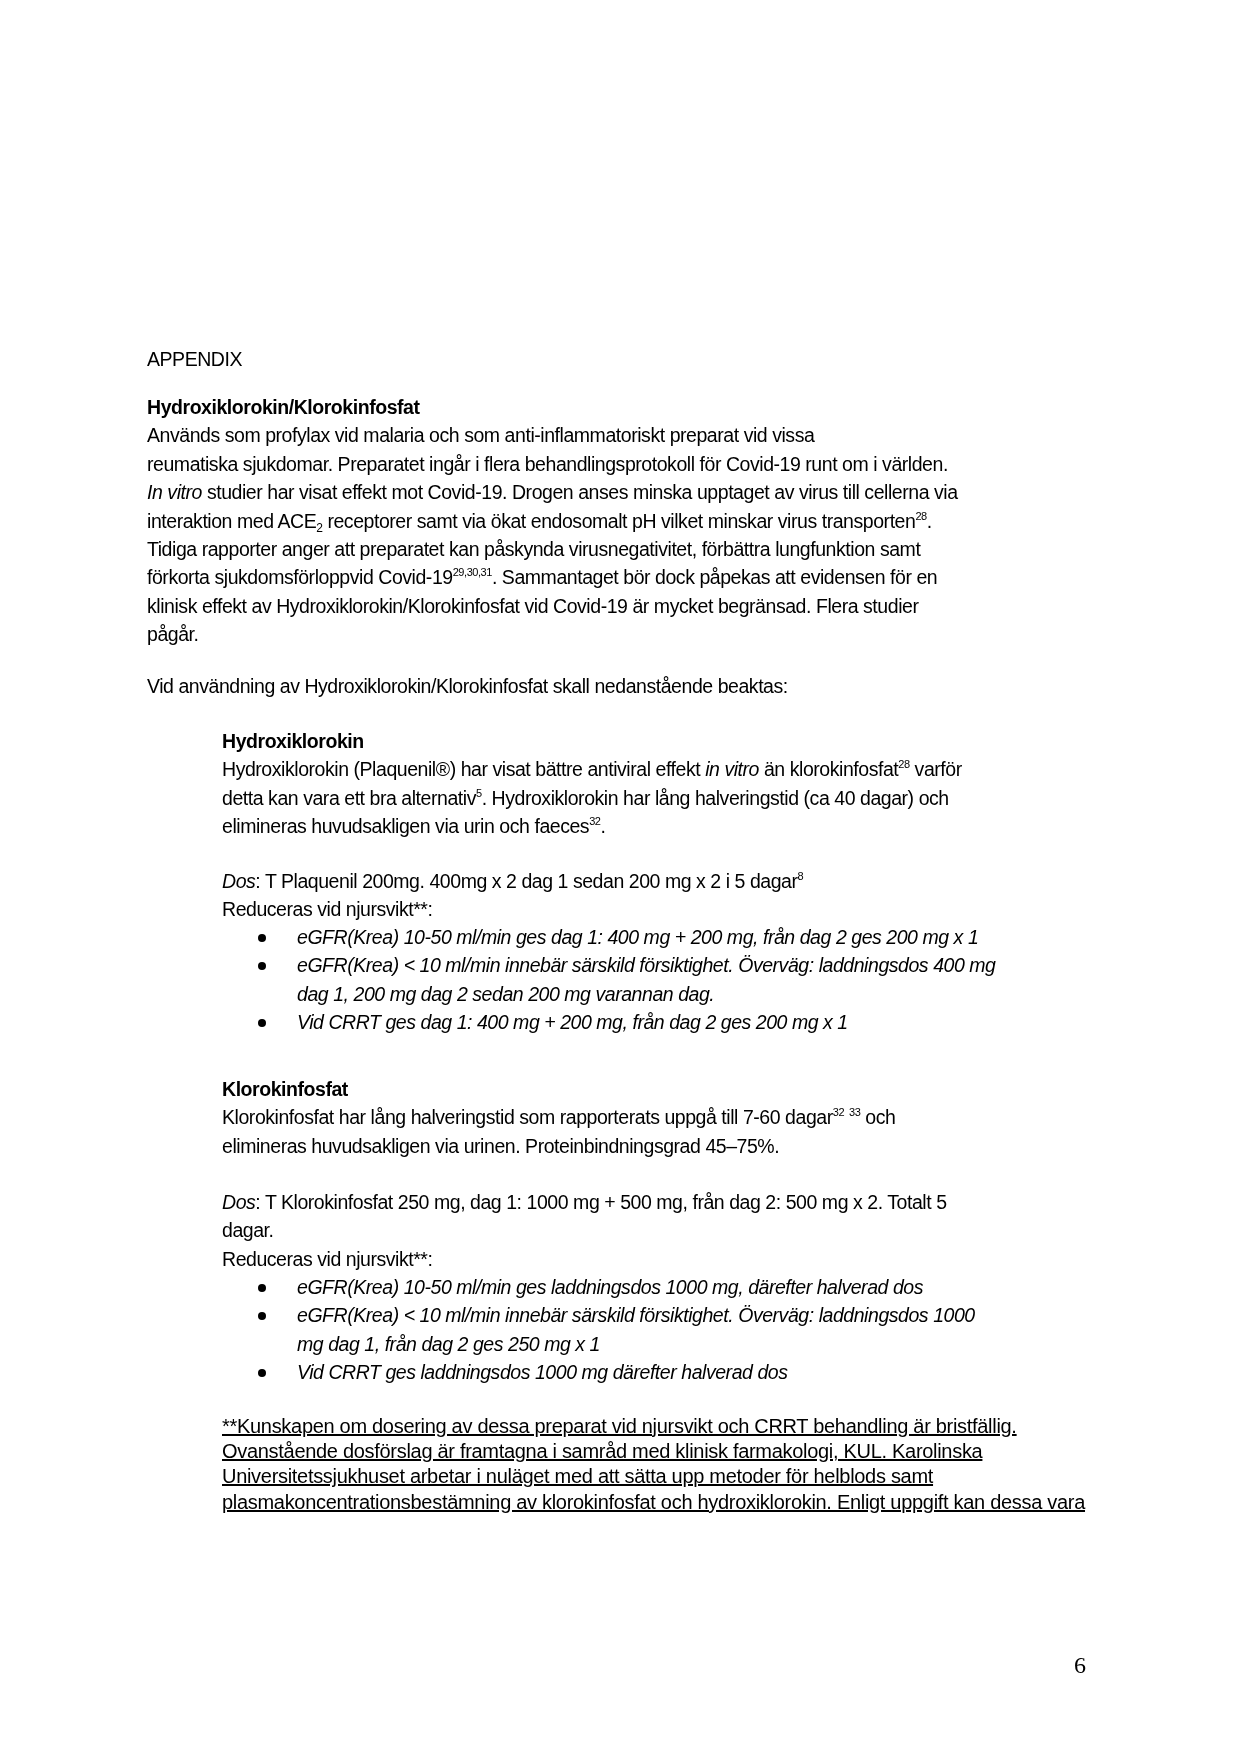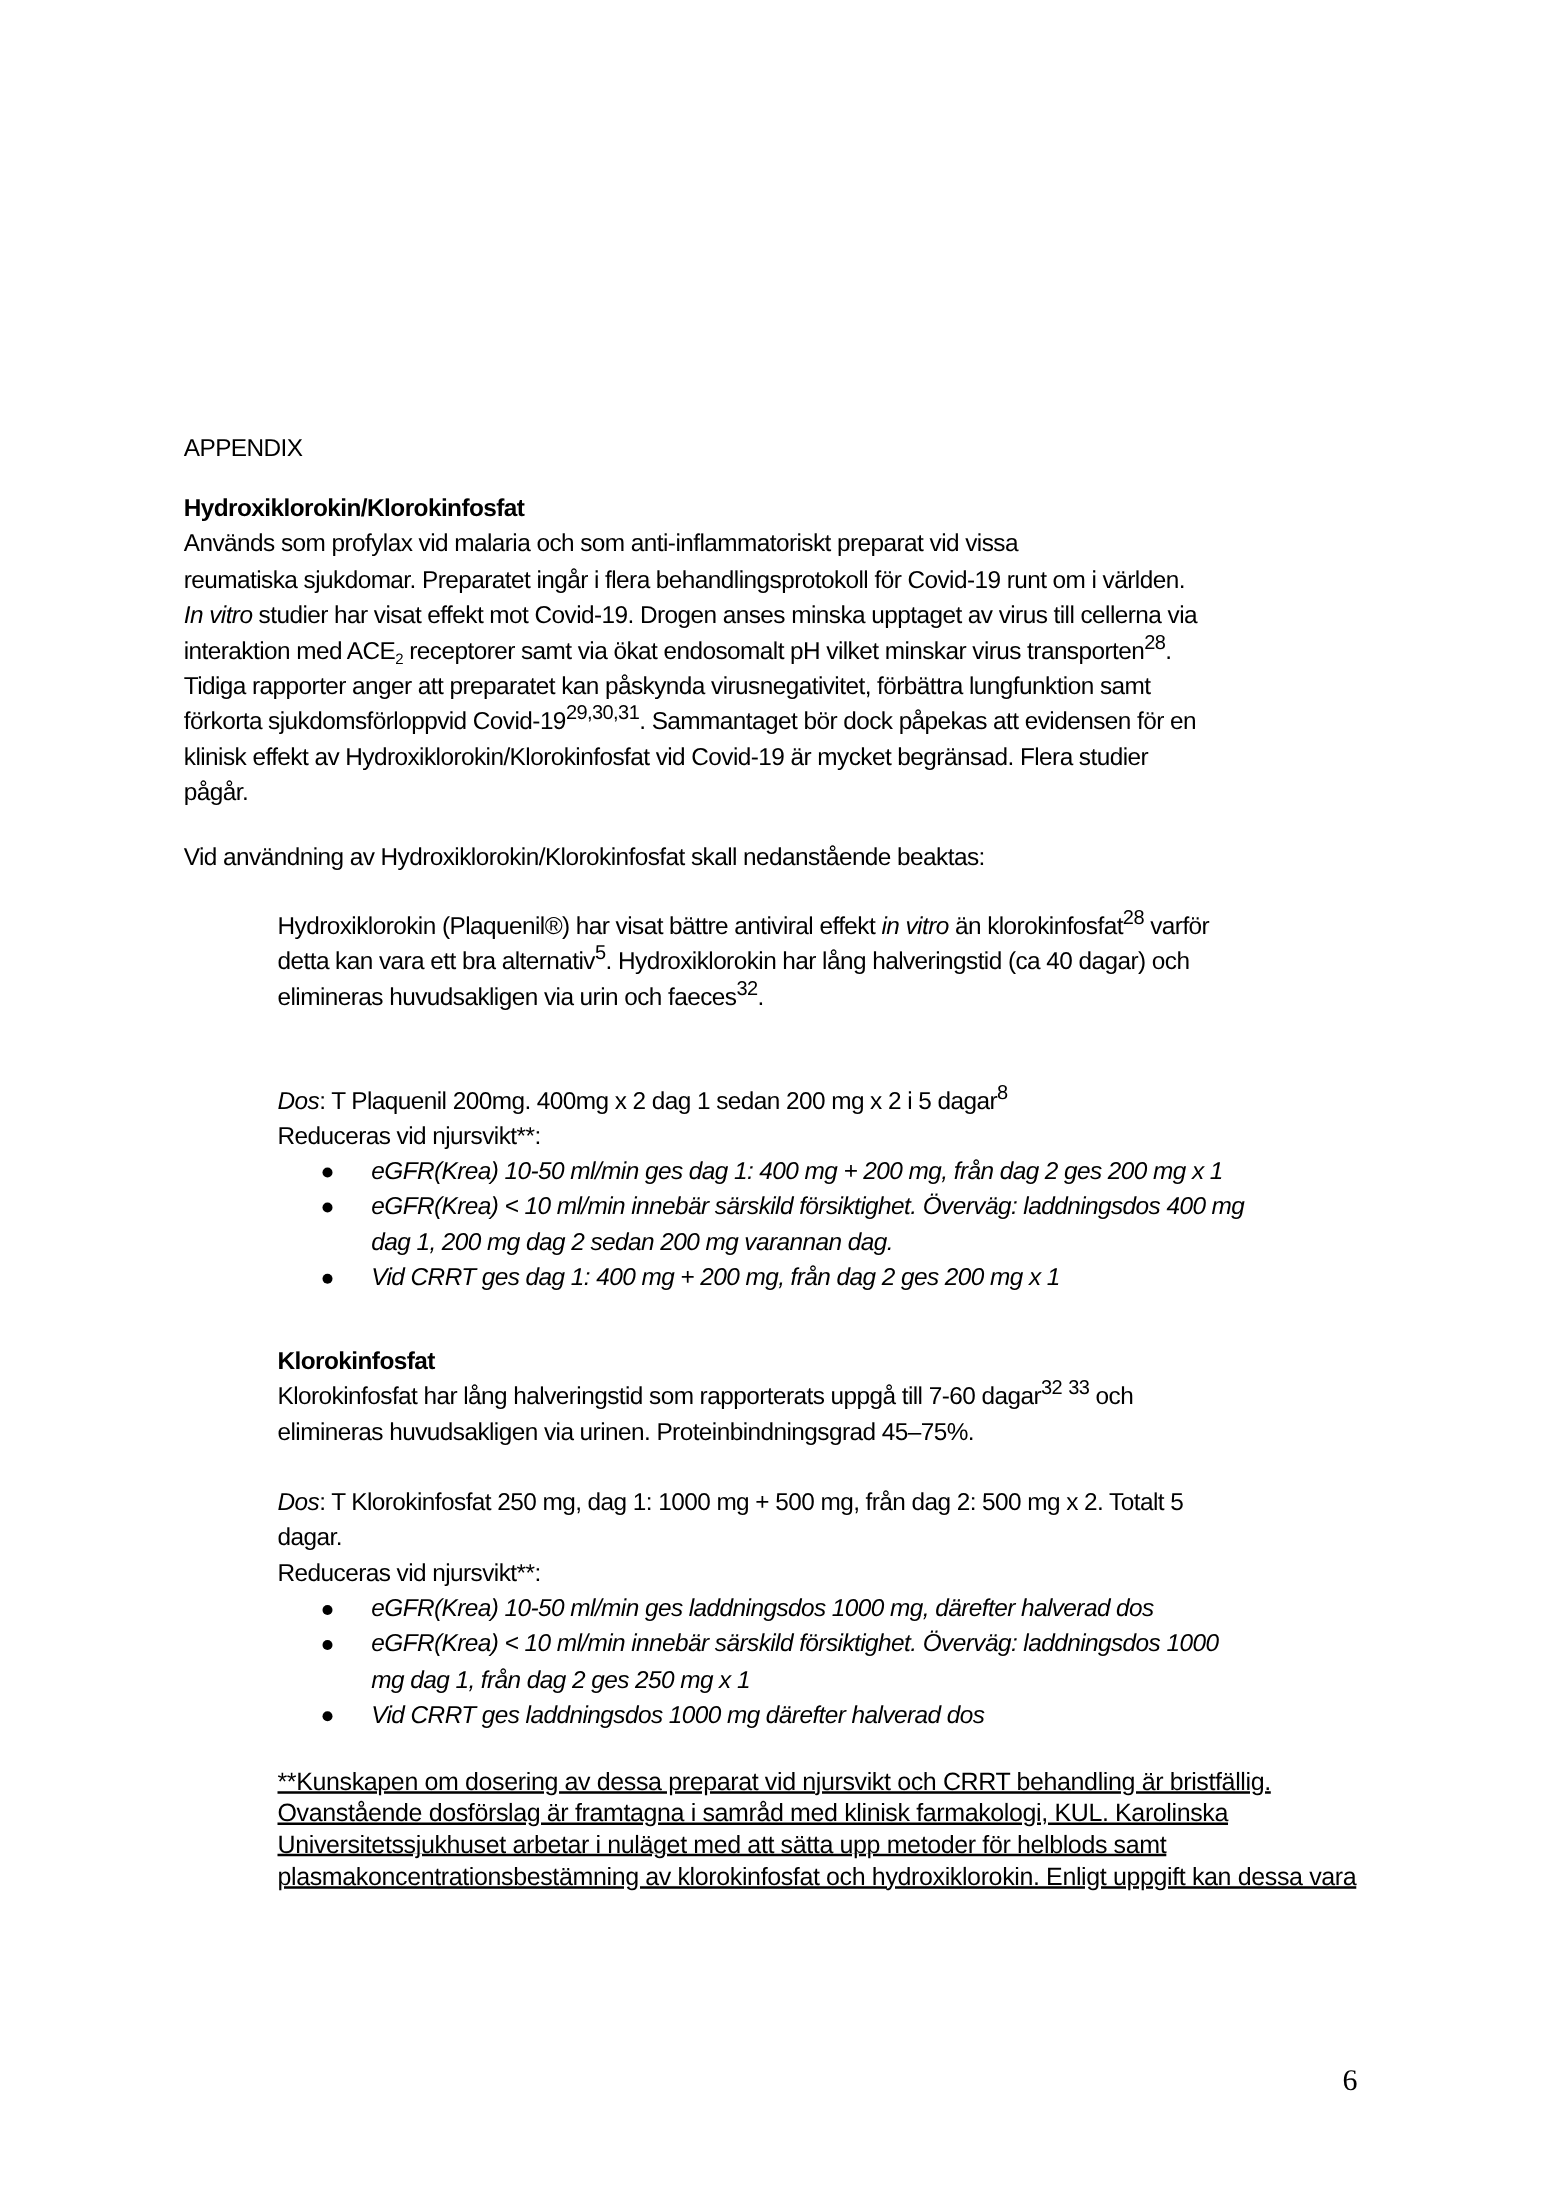--- a/index.html
+++ b/index.html
@@ -3,21 +3,21 @@
 <meta charset="utf-8">
 <style>
   html, body { margin: 0; padding: 0; background: #ffffff; }
   body { width: 1239px; height: 1754px; position: relative; overflow: hidden;
          font-family: "Liberation Sans", sans-serif; color: #000; }
   .page { position: absolute; left: 0; top: 0; width: 1089px; height: 1754px; }
   .txt { font-size: 19.5px; line-height: 28.4px; letter-spacing: -0.45px; white-space: nowrap; }
   .block { position: absolute; }
   .line { display: block; }
   b, .bold { font-weight: bold; }
-  sup { font-size: 16px; vertical-align: 8px; line-height: 0; }
+  sup { font-size: 11px; vertical-align: 8px; line-height: 0; }
   sub { font-size: 12px; vertical-align: -4px; line-height: 0; }
   .bullet-list { position: absolute; margin: 0; padding: 0; list-style: none; }
   .bullet-item { position: relative; padding-left: 75px; font-style: italic; }
   .bullet-dot { position: absolute; left: 36px; top: 11px; width: 8px; height: 8px;
                 border-radius: 50%; background: #000; }
   .note { font-size: 20px; line-height: 25.2px; letter-spacing: -0.3px; white-space: nowrap; text-decoration: underline; }
   .page-number { position: absolute; left: 1074px; top: 1652px; font-family: "Liberation Serif", serif;
                  font-size: 24px; }
 </style>
 </head>
@@ -35,20 +35,21 @@
     <span class="line"><span>interaktion med ACE</span><sub>2</sub><span> receptorer samt via ökat endosomalt pH vilket minskar virus transporten</span><sup>28</sup><span>.</span></span>
     <span class="line">Tidiga rapporter anger att preparatet kan påskynda virusnegativitet, förbättra lungfunktion samt</span>
     <span class="line"><span>förkorta sjukdomsförloppvid Covid-19</span><sup>29,30,31</sup><span>. Sammantaget bör dock påpekas att evidensen för en</span></span>
     <span class="line">klinisk effekt av Hydroxiklorokin/Klorokinfosfat vid Covid-19 är mycket begränsad. Flera studier</span>
     <span class="line">pågår.</span>
   </div>
 
   <div class="block txt" style="left:147px; top:672px;">Vid användning av Hydroxiklorokin/Klorokinfosfat skall nedanstående beaktas:</div>
 
   <div class="block txt" style="left:222px; top:727px;">
+    <span class="line bold">Hydroxiklorokin</span>
     <span class="line"><span>Hydroxiklorokin (Plaquenil®) har visat bättre antiviral effekt </span><i>in vitro</i><span> än klorokinfosfat</span><sup>28</sup><span> varför</span></span>
     <span class="line"><span>detta kan vara ett bra alternativ</span><sup>5</sup><span>. Hydroxiklorokin har lång halveringstid (ca 40 dagar) och</span></span>
     <span class="line"><span>elimineras huvudsakligen via urin och faeces</span><sup>32</sup><span>.</span></span>
   </div>
 
   <div class="block txt" style="left:222px; top:867px;">
     <span class="line"><i>Dos</i><span>: T Plaquenil 200mg. 400mg x 2 dag 1 sedan 200 mg x 2 i 5 dagar</span><sup>8</sup></span>
     <span class="line">Reduceras vid njursvikt**:</span>
   </div>
 

